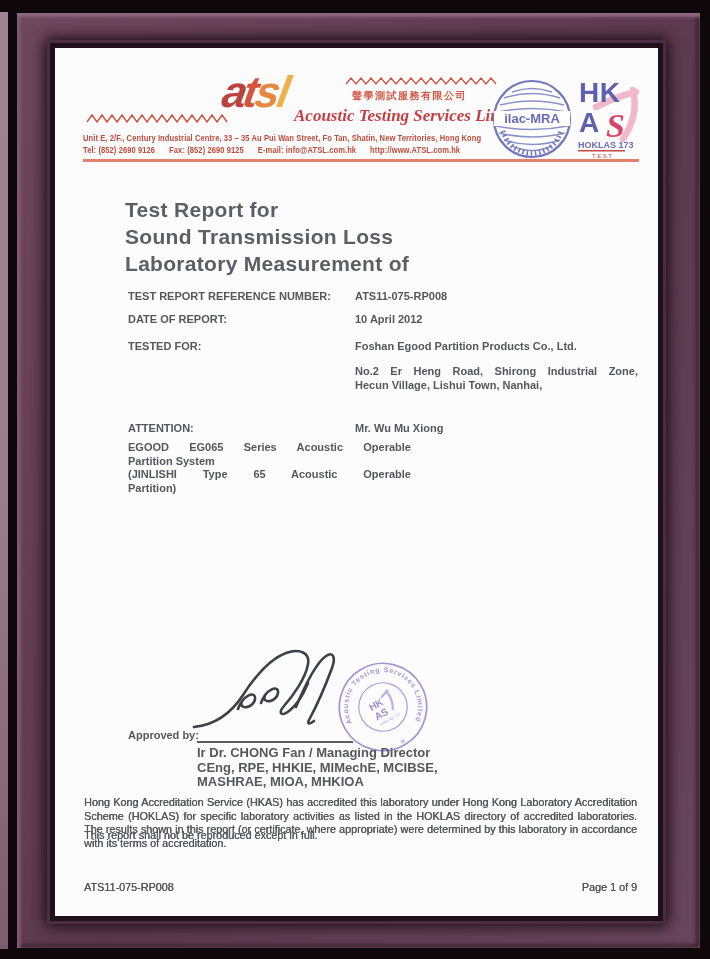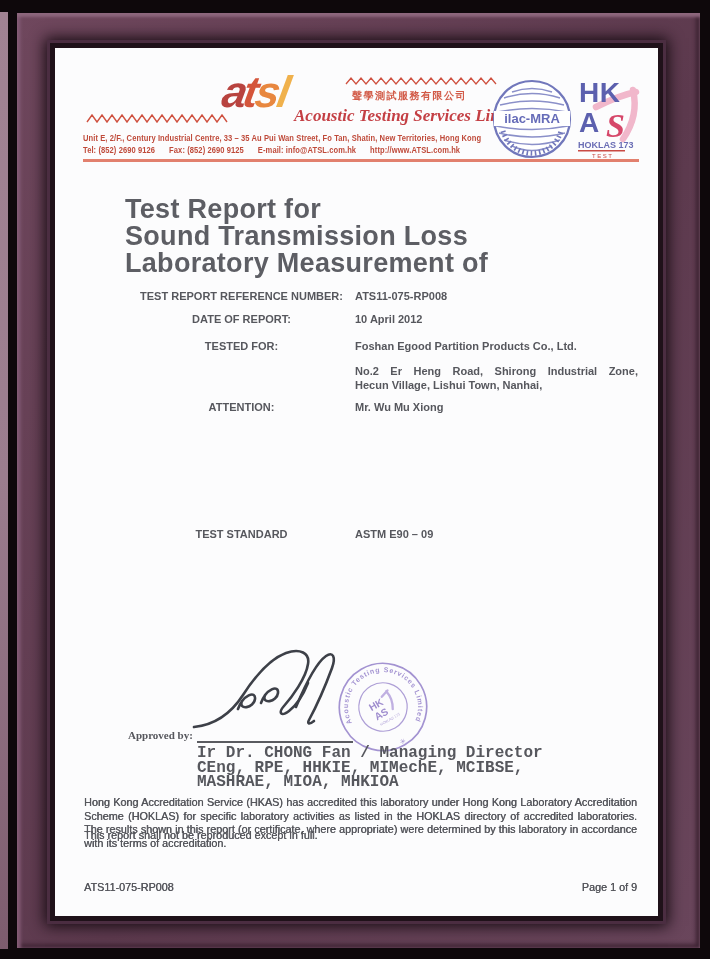--- a/index.html
+++ b/index.html
@@ -20,30 +20,30 @@
   .logo-letter{font-style:italic;font-weight:700;font-size:44px;line-height:40px;
                letter-spacing:-3px;display:inline-block;transform:skewX(-10deg);}
   .zh{font-weight:700;font-size:10px;letter-spacing:1.5px;color:#d25a47;}
   .script-en{font-family:"Liberation Serif",serif;font-style:italic;font-weight:700;
              font-size:17px;color:#c43f44;}
   .addr{font-size:9px;font-weight:700;color:#bf4a3a;letter-spacing:.1px;
         transform:scaleX(.84);transform-origin:left top;white-space:nowrap;}
   .addr span{margin-right:14px;}
   .red-rule{height:2.5px;background:#e2806e;}
   
-  .title{font-size:27px;font-weight:700;line-height:27px;letter-spacing:.3px;color:#5d5e64;}
+  .title{font-size:21px;font-weight:700;line-height:27px;letter-spacing:.3px;color:#5d5e64;}
   .frow{position:absolute;left:73px;width:515px;display:flex;font-size:11px;
         font-weight:700;line-height:13.5px;color:#56575d;}
-  .flabel{width:227px;flex:none;text-align:center;}
+  .flabel{width:227px;flex:none;}
   .fvalue{width:283px;flex:none;}
   .just{text-align:justify;text-align-last:justify;}
   
   .appr-label{font-size:11px;font-weight:700;color:#56575d;}
   .sig-line{height:1.6px;background:#5a5b60;}
-  .appr-names{font-size:16px;font-weight:700;line-height:14.5px;color:#56575d;font-family:Liberation Mono, monospace;}
+  .appr-names{font-size:13px;font-weight:700;line-height:14.5px;color:#56575d;}
   .stamp{opacity:.82;}
   
   .fpar{font-size:10.8px;line-height:13.6px;text-align:justify;color:#55565c;
         text-shadow:.35px 0 currentColor;}
   .fnote{font-size:10.8px;color:#55565c;text-shadow:.35px 0 currentColor;}
   .frefline{display:flex;justify-content:space-between;font-size:10.8px;color:#55565c;
             text-shadow:.35px 0 currentColor;}
 </style>
 </head>
 <body>
@@ -127,29 +127,31 @@
       <div class="flabel">TESTED FOR:</div>
       <div class="fvalue">Foshan Egood Partition Products Co., Ltd.</div>
     </div>
     <div class="frow" style="top:317px">
       <div class="flabel"></div>
       <div class="fvalue">
         <div class="just">No.2 Er Heng Road, Shirong Industrial Zone,</div>
         <div>Hecun Village, Lishui Town, Nanhai,</div>
       </div>
     </div>
-    <div class="frow" style="top:353px">
+    <div class="frow" style="top:374px">
       <div class="flabel">ATTENTION:</div>
       <div class="fvalue">Mr. Wu Mu Xiong</div>
     </div>
     <div class="frow" style="top:393px">
-    </div>
-    <div class="frow" style="top:480px">
-      <div class="flabel">TEST STANDARD</div>
-      <div class="fvalue">ASTM E90 – 09</div>
+      <div class="fvalue">
+        <div class="just">EGOOD EG065 Series Acoustic Operable</div>
+        <div>Partition System</div>
+        <div class="just">(JINLISHI Type 65 Acoustic Operable</div>
+        <div>Partition)</div>
+      </div>
     </div>
 
     <svg class="abs" style="left:133px;top:597px;" width="175" height="96" viewBox="0 0 175 96">
       <g fill="none" stroke="#3d4048" stroke-width="2.6" stroke-linecap="round">
         <path d="M6,82 C26,80 42,70 55,50 C66,33 82,14 98,8 C112,3 122,8 120,19 C118,33 104,52 96,61 C90,68 93,72 101,66 C110,59 116,48 120,38"></path>
         <path d="M50,64 C55,50 68,45 67,54 C66,63 50,66 54,56"></path>
         <path d="M73,58 C78,44 91,39 90,48 C89,57 73,60 77,50"></path>
         <path d="M108,62 C118,38 128,18 138,11 C145,6 148,12 144,23 C137,42 128,62 121,75 C119,79 121,80 126,76"></path>
       </g>
     </svg>
@@ -167,21 +169,21 @@
         <text x="70" y="133" text-anchor="middle" font-size="11" fill="#907cc8">✳</text>
         <g>
           <path d="M76,56 L88,52 M86,52 C88,62 86,72 81,80" fill="none" stroke="#b4a0dc" stroke-width="3.5" stroke-linecap="round"></path>
           <text x="52" y="67" font-size="15" font-weight="bold" fill="#8a74c4">HK</text>
           <text x="52" y="83" font-size="15" font-weight="bold" fill="#8a74c4">AS</text>
           <text x="70" y="93" text-anchor="middle" font-size="5.5" fill="#9d8bce">HOKLAS 173</text>
         </g>
       </g>
     </svg>
 
-    <div class="abs appr-label" style="left:73px;top:681px;font-family:Liberation Serif, serif;">Approved by:</div>
+    <div class="abs appr-label" style="left:73px;top:681px;">Approved by:</div>
     <div class="abs sig-line" style="left:142px;top:693px;width:156px;"></div>
     <div class="abs appr-names" style="left:142px;top:698px;">
       <div>Ir Dr. CHONG Fan / Managing Director</div>
       <div>CEng, RPE, HHKIE, MIMechE, MCIBSE,</div>
       <div>MASHRAE, MIOA, MHKIOA</div>
     </div>
 
     <div class="abs fpar" style="left:29px;top:748px;width:553px;">Hong Kong Accreditation Service (HKAS) has accredited this laboratory under Hong Kong Laboratory Accreditation Scheme (HOKLAS) for specific laboratory activities as listed in the HOKLAS directory of accredited laboratories. The results shown in this report (or certificate, where appropriate) were determined by this laboratory in accordance with its terms of accreditation.</div>
     <div class="abs fnote" style="left:29px;top:781px;">This report shall not be reproduced except in full.</div>
     <div class="abs frefline" style="left:29px;top:833px;width:553px;">

